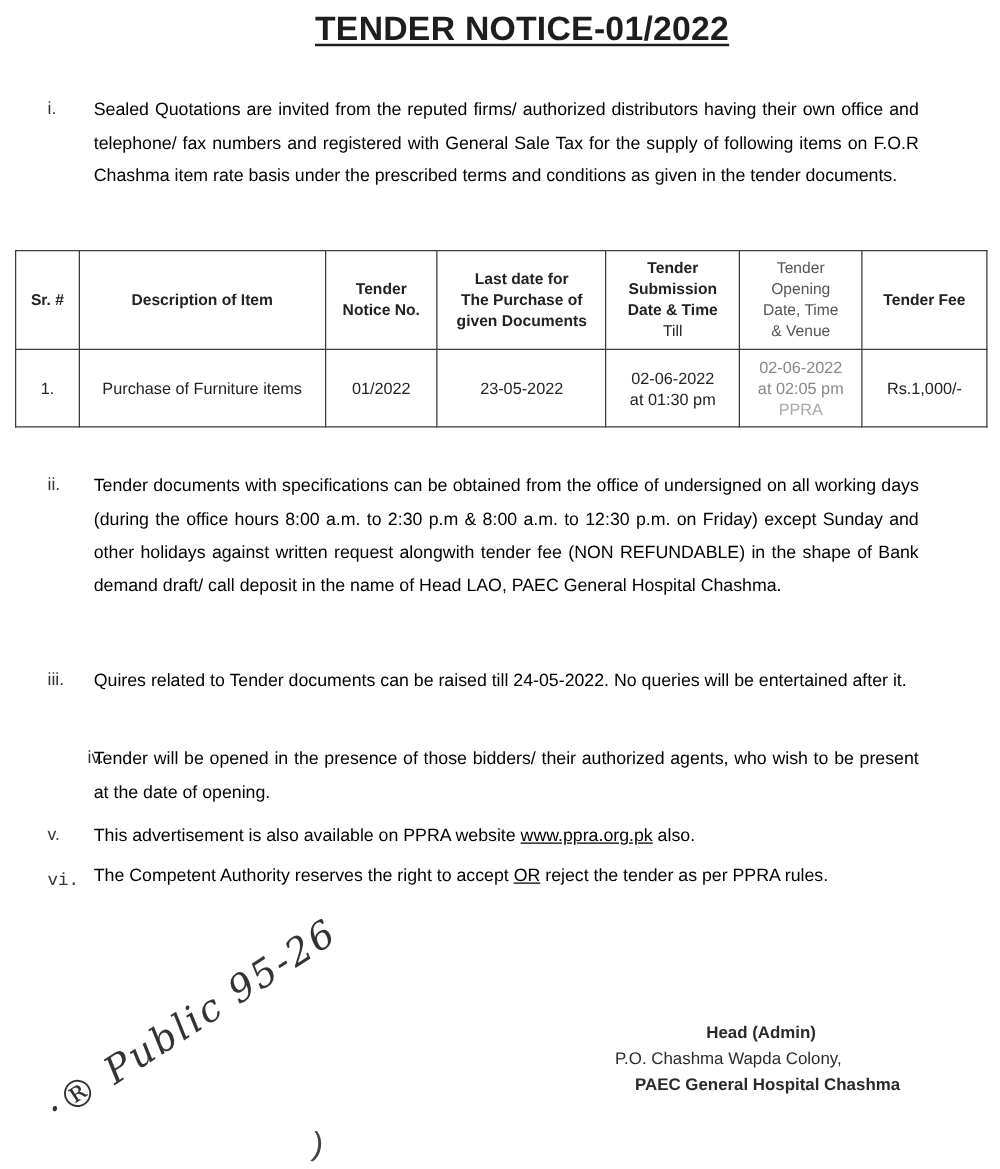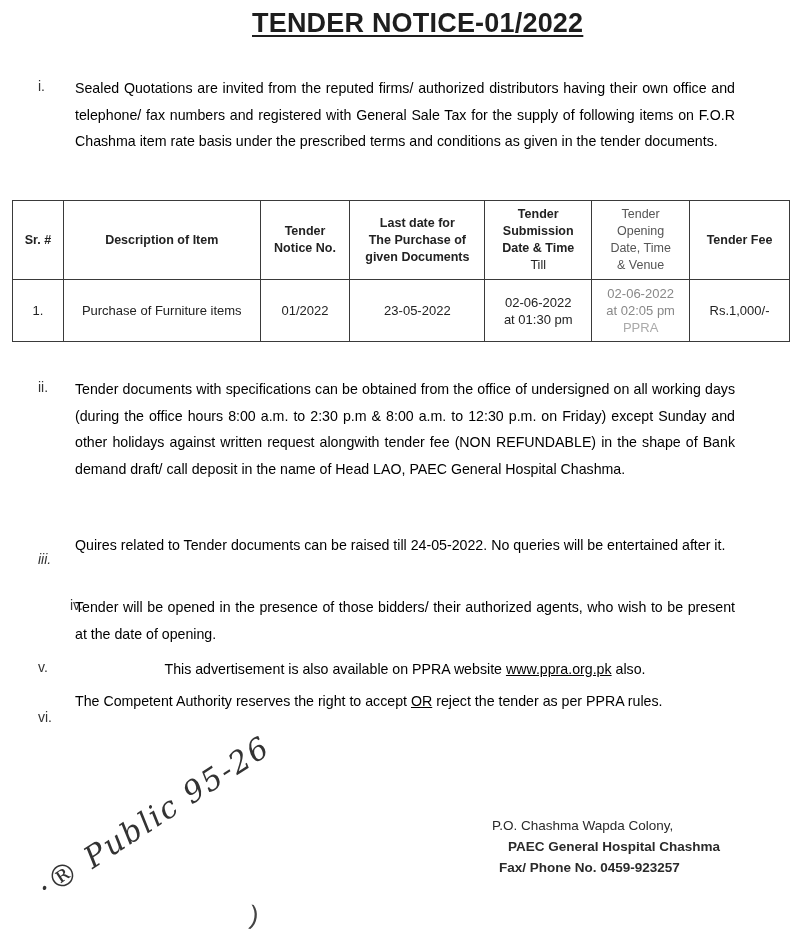--- a/index.html
+++ b/index.html
@@ -113,39 +113,39 @@
     </tr>
   </tbody>
 </table>
 
 <div class="para" style="top:376px;">
   <span class="num" style="top:3px;">ii.</span>
   <div class="text last-left">Tender documents with specifications can be obtained from the office of undersigned on all working days (during the office hours 8:00 a.m. to 2:30 p.m &amp; 8:00 a.m. to 12:30 p.m. on Friday) except Sunday and other holidays against written request alongwith tender fee (NON REFUNDABLE) in the shape of Bank demand draft/ call deposit in the name of Head LAO, PAEC General Hospital Chashma.</div>
 </div>
 
 <div class="para" style="top:532px;">
-  <span class="num" style="top:19px;font-style:italic;">iii.</span>
+  <span class="num" style="top:3px;">iii.</span>
   <div class="text last-left">Quires related to Tender documents can be raised till 24-05-2022. No queries will be entertained after it.</div>
 </div>
 
 <div class="para" style="top:594px;">
   <span class="num" style="top:3px;margin-left:32px;">iv.</span>
   <div class="text last-left">Tender will be opened in the presence of those bidders/ their authorized agents, who wish to be present at the date of opening.</div>
 </div>
 
 <div class="para" style="top:656px;">
   <span class="num" style="top:3px;">v.</span>
-  <div class="text" style="text-align:center"><span>This advertisement is also available on PPRA website </span><span class="link">www.ppra.org.pk</span><span> also.</span></div>
+  <div class="text" style="text-align:left"><span>This advertisement is also available on PPRA website </span><span class="link">www.ppra.org.pk</span><span> also.</span></div>
 </div>
 
 <div class="para" style="top:688px;">
-  <span class="num" style="top:21px;">vi.</span>
+  <span class="num" style="top:9px;font-family:Liberation Mono, monospace;">vi.</span>
   <div class="text" style="text-align:left; width:700px"><span>The Competent Authority reserves the right to accept </span><span class="under">OR</span><span> reject the tender as per PPRA rules.</span></div>
 </div>
 
 <div class="handwriting">·® Public 95-26</div>
 <div class="paren">)</div>
 
 <div class="signature">
+  <div style="padding-left:85px;">Head (Admin)</div>
   <div style="padding-left:12px;font-weight:normal;">P.O.  Chashma Wapda Colony,</div>
   <div style="padding-left:28px;">PAEC General Hospital Chashma</div>
-  <div style="padding-left:19px;">Fax/ Phone No. 0459-923257</div>
 </div>
 
 </body></html>

